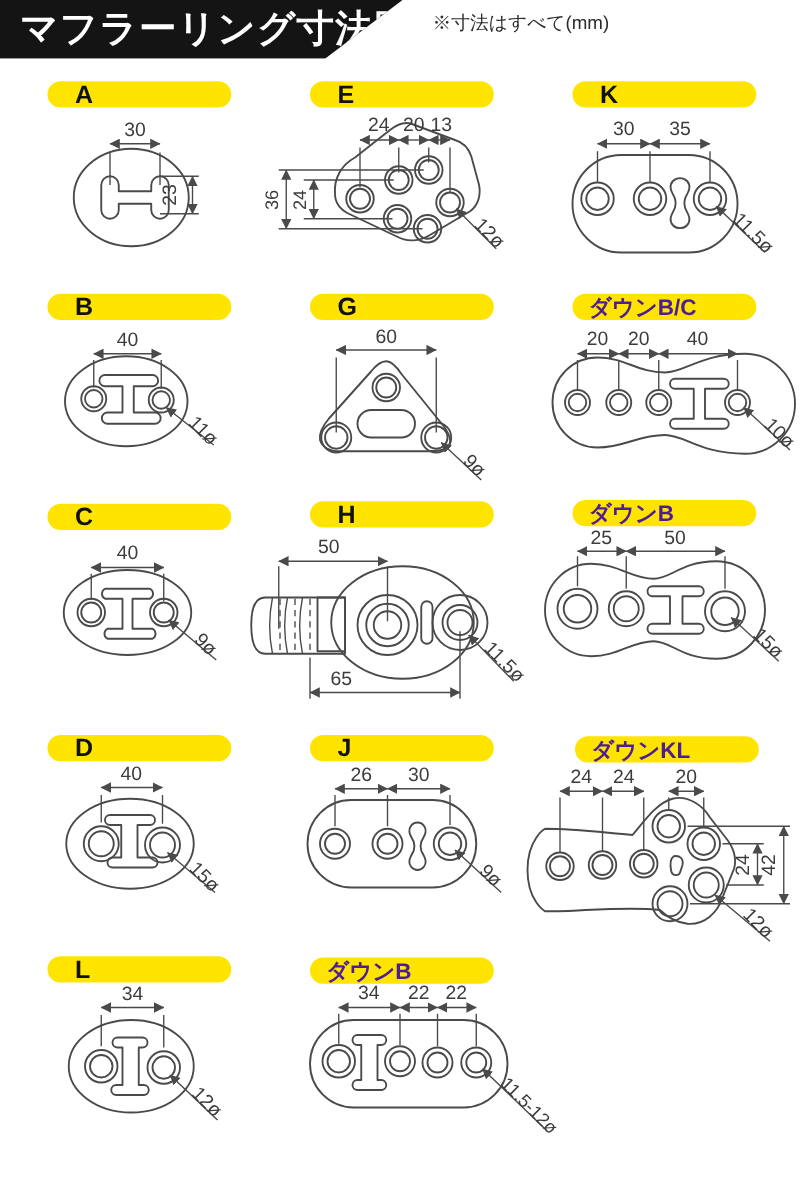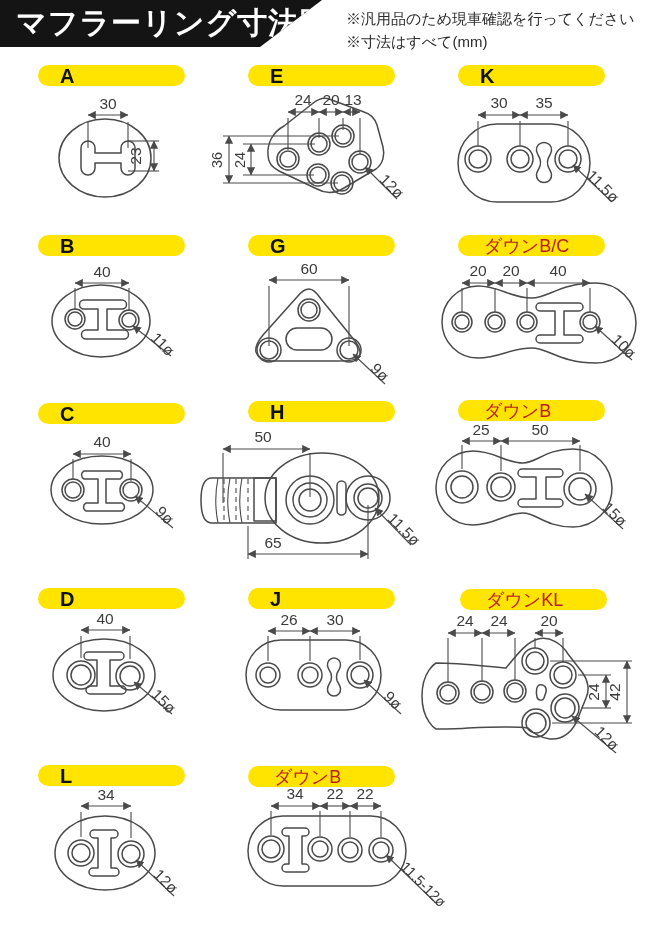--- a/index.html
+++ b/index.html
@@ -17,21 +17,21 @@
     color:#ffffff;font-size:30px;font-weight:bold;padding-left:16px;
     letter-spacing:1px;white-space:nowrap;
   }
   .notes{position:absolute;left:346px;top:7px;color:#2b2b2b;font-size:15px;line-height:23px;}
   .notes p{margin:0;white-space:nowrap;}
   .pill{
     position:absolute;width:147px;height:21px;border-radius:11px;
     background:var(--yellow,#ffe400);display:flex;align-items:center;
   }
   .pill.letter span{font-size:20px;font-weight:bold;color:#111;padding-left:22px;line-height:1;}
-  .pill.kana span{font-size:18px;font-weight:normal;color:#b91c1c;padding-left:26px;line-height:1;white-space:nowrap;}
+  .pill.kana span{font-size:18px;font-weight:bold;color:#4c1d95;padding-left:13px;line-height:1;white-space:nowrap;}
   svg.dwg{position:absolute;overflow:visible;}
   .o{fill:none;stroke:var(--line,#4a4a4a);stroke-width:1.5;stroke-linejoin:round;stroke-linecap:round;}
   .d{fill:none;stroke:var(--line,#4a4a4a);stroke-width:1.1;}
   .dash{stroke-dasharray:5 4;}
   .arr2{marker-start:url(#arr);marker-end:url(#arr);}
   .arr1{marker-end:url(#arr);}
   svg text{fill:var(--ink,#3c3c3c);font-family:"Liberation Sans",sans-serif;font-size:15.5px;text-anchor:middle;}
   svg text.sm{font-size:14.5px;}
 </style>
 </head>
@@ -42,21 +42,20 @@
     <marker id="arr" viewBox="0 0 10 10" refX="9.5" refY="5" markerWidth="7.5" markerHeight="7.5" orient="auto-start-reverse">
       <path d="M0 0 L10 5 L0 10 z" fill="#4a4a4a"></path>
     </marker>
   </defs>
 </svg>
 
 <div class="banner">
   <span class="t">マフラーリング寸法図</span>
 </div>
 <div class="notes">
-  <p>※汎用品のため現車確認を行ってください</p>
   <p>※寸法はすべて(mm)</p>
 </div>
 
 <div class="pill letter" style="left:38px;top:65px">
     <span>A</span>
   </div>
 <div class="pill letter" style="left:248px;top:65px">
     <span>E</span>
   </div>
 <div class="pill letter" style="left:458px;top:65px">

